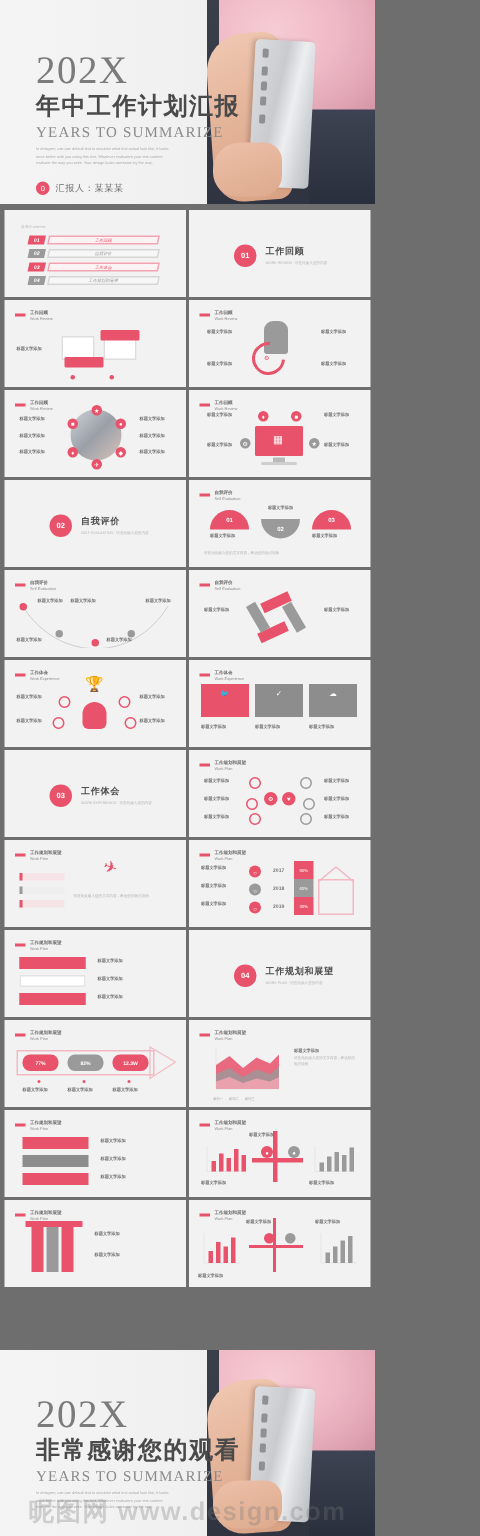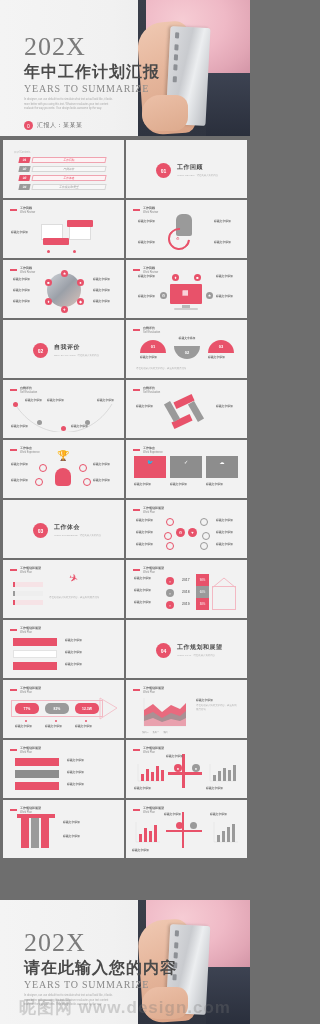--- a/index.html
+++ b/index.html
@@ -699,21 +699,21 @@
   <div class="slide cover" style="top:900px;height:124px;">
     <div class="cover-photo">
       <div class="ph-shirt"></div>
       <div class="ph-jeans"></div>
       <div class="ph-arm"></div>
       <div class="ph-laptop"></div>
       <div class="ph-hand"></div>
     </div>
     <div class="cover-text" style="top:30px;">
       <div class="c-year">202X</div>
-      <div class="c-title">请在此输入您的内容</div>
+      <div class="c-title">非常感谢您的观看</div>
       <div class="c-sub">YEARS TO SUMMARIZE</div>
       <div class="c-desc">In designer, can use default text to simulate what text actual look like, it looks more better with you using this text. Whatever evaluates your text content evaluate the way you write. Your design looks awesome by the way.</div>
     </div>
   </div>
 
   <div class="wm">
     <div class="wm-big">昵图网 www.design.com</div>
   </div>
 
 </div>

